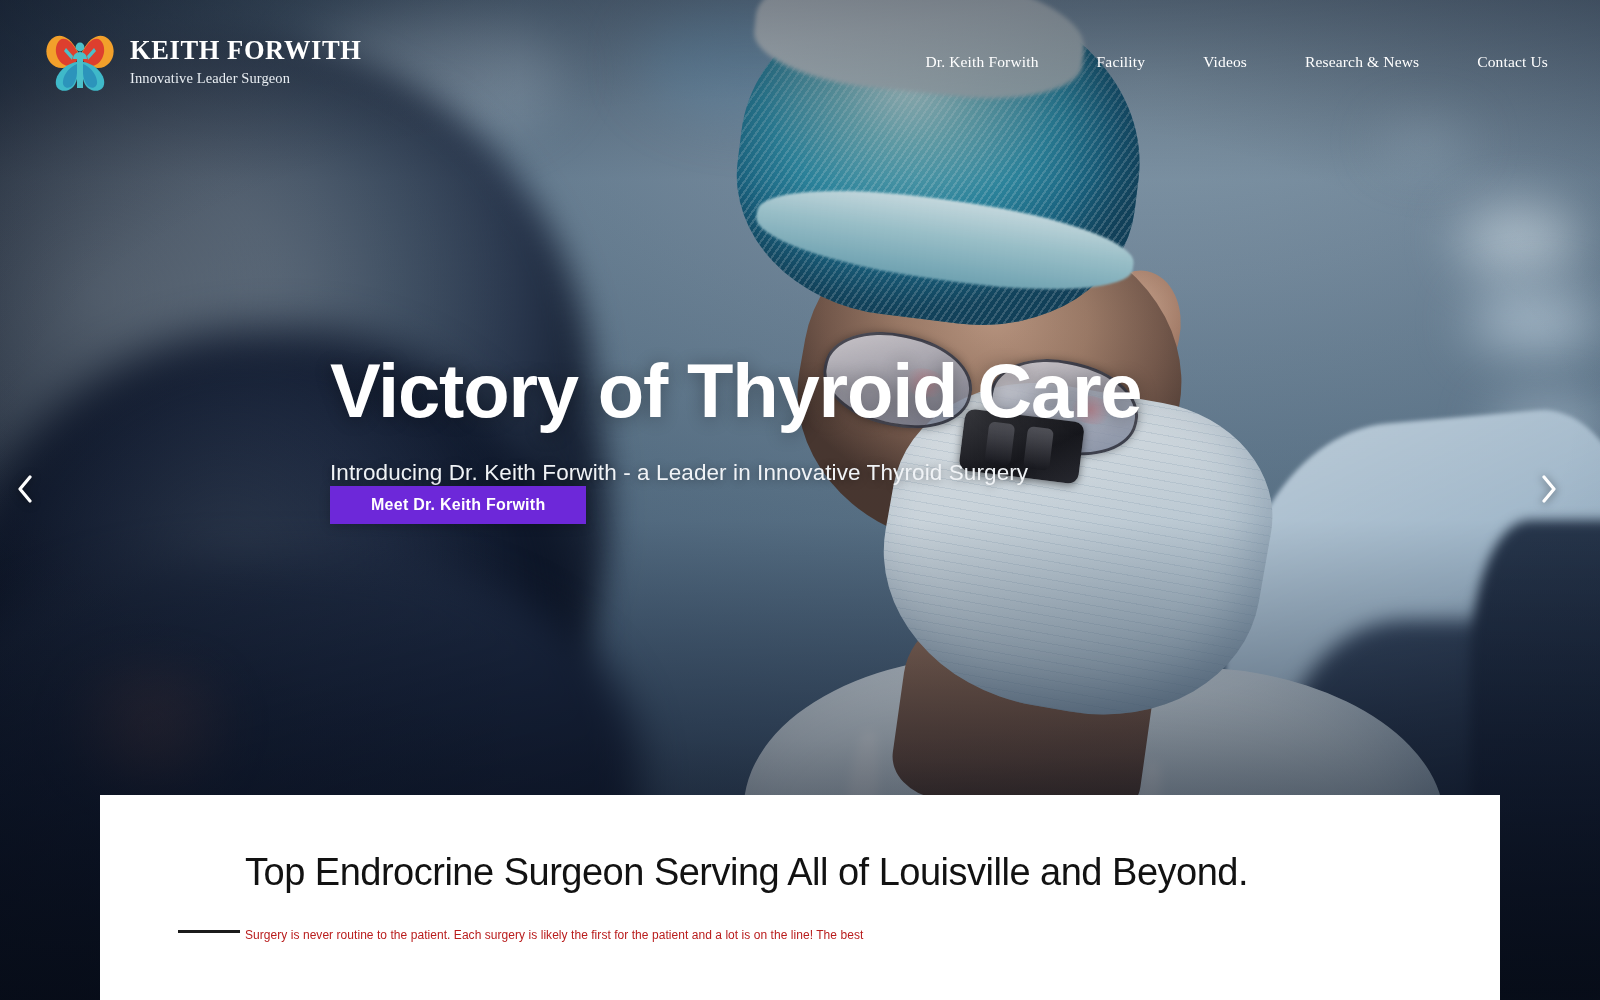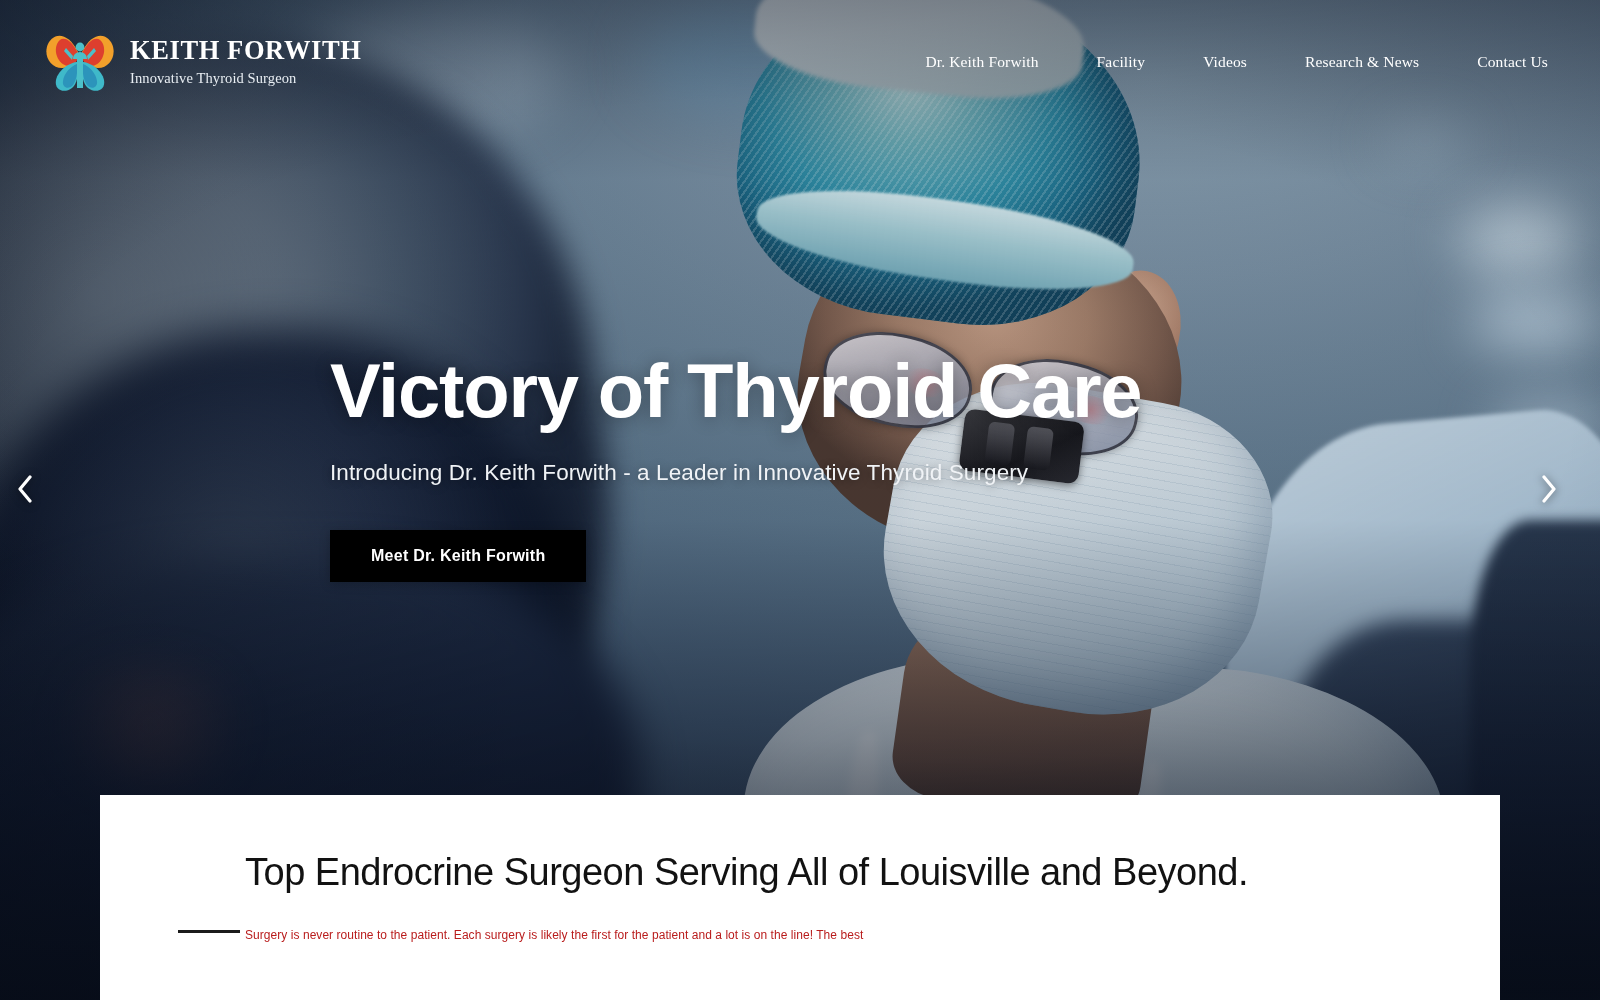--- a/index.html
+++ b/index.html
@@ -220,24 +220,24 @@
   .hero-copy { position:absolute; left:330px; top:352px; z-index:30; width:1000px; }
   .hero-title {
     color:#ffffff; font-size:76px; font-weight:700; letter-spacing:-1.2px;
     line-height:1.02; text-shadow:0 2px 18px rgba(0,0,0,.32);
   }
   .hero-sub {
     margin-top:30px; color:#f0f3f6; font-size:22.5px; font-weight:400;
     letter-spacing:.1px; text-shadow:0 1px 10px rgba(0,0,0,.40);
   }
   .hero-btn {
-    display:inline-block; margin-top:44px;
-    background:#000000; color:#ffffff;
+    display:inline-block; 
+    background:#6d28d9; color:#ffffff;
     font-size:16px; font-weight:700; letter-spacing:.25px;
-    padding:17px 41px; border:none; cursor:pointer;
+    padding:10px 41px; border:none; cursor:pointer;
     box-shadow:0 2px 10px rgba(0,0,0,.22);
   }
 
   
   .car-arrow {
     position:absolute; top:472px; z-index:45; cursor:pointer;
     width:34px; height:34px; display:flex; align-items:center; justify-content:center;
     color:#ffffff;
   }
   .car-arrow.prev { left:8px; }
@@ -337,21 +337,21 @@
         <path d="M38 34 C46 34 58 42 60 52 C62 62 52 66 44 60 C39 56 37 46 38 34 Z" fill="#3fb9c9"></path>
         <path d="M39 36 C45 38 52 45 53 53 C54 60 47 62 43 57 C40 53 38 45 39 36 Z" fill="#2c94bb"></path>
 
         <circle cx="36" cy="19" r="4.4" fill="#4cc0c9"></circle>
         <path d="M36 24 C32 24 29 27 29 31 L33 31 L33 60 L39 60 L39 31 L43 31 C43 27 40 24 36 24 Z" fill="#4cc0c9"></path>
         <path d="M29 28 L22 20 L20 23 L28 32 Z" fill="#4cc0c9"></path>
         <path d="M43 28 L50 20 L52 23 L44 32 Z" fill="#4cc0c9"></path>
       </svg>
       <div class="brand-text">
         <div class="brand-name">KEITH FORWITH</div>
-        <div class="brand-tag">Innovative Thyroid Surgeon</div>
+        <div class="brand-tag">Innovative Leader Surgeon</div>
       </div>
     </div>
 
     <nav class="nav">
       <a>Dr. Keith Forwith</a>
       <a>Facility</a>
       <a>Videos</a>
       <a>Research &amp; News</a>
       <a>Contact Us</a>
     </nav>

